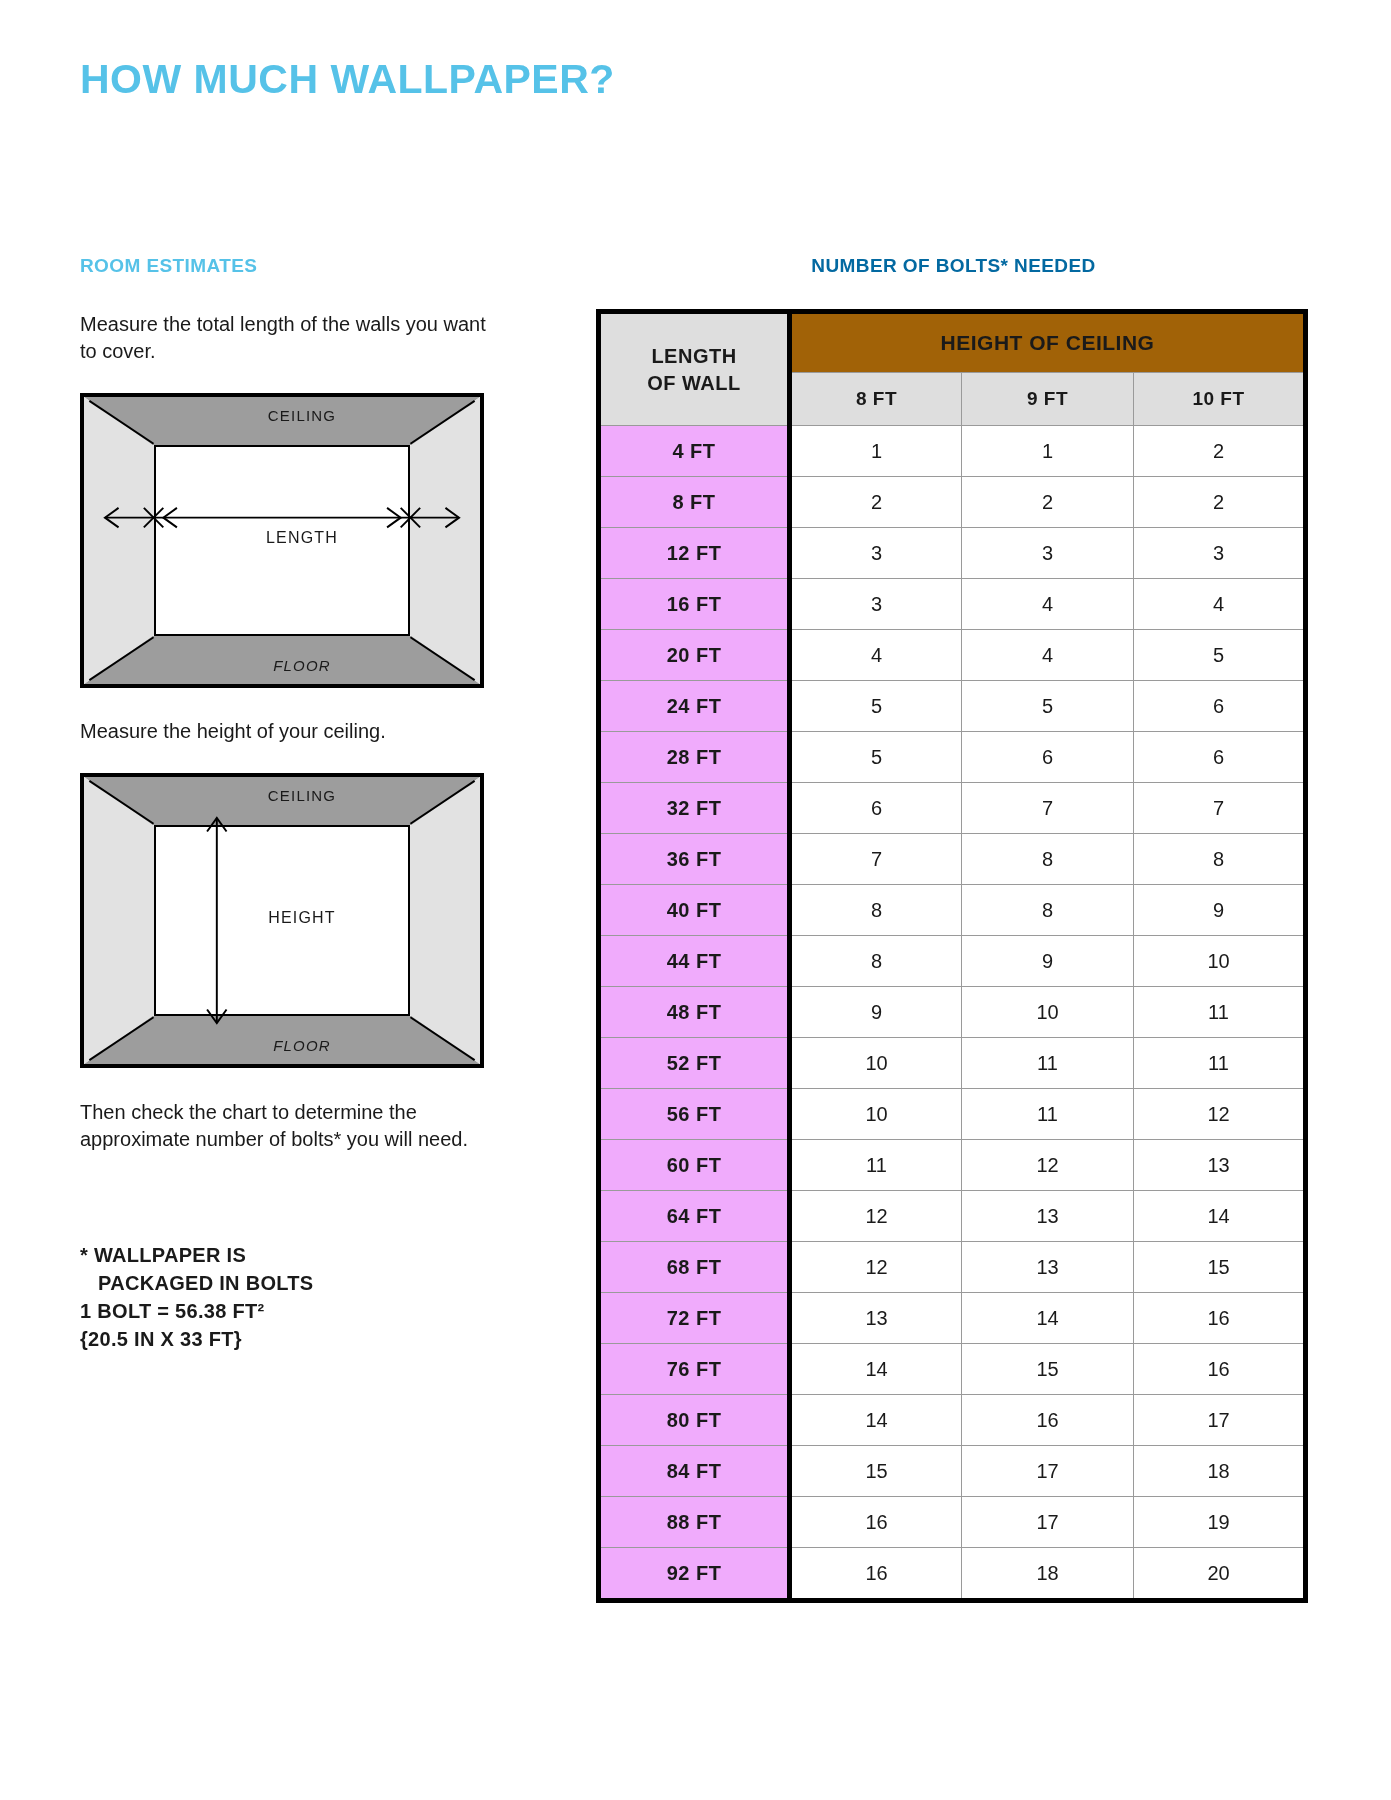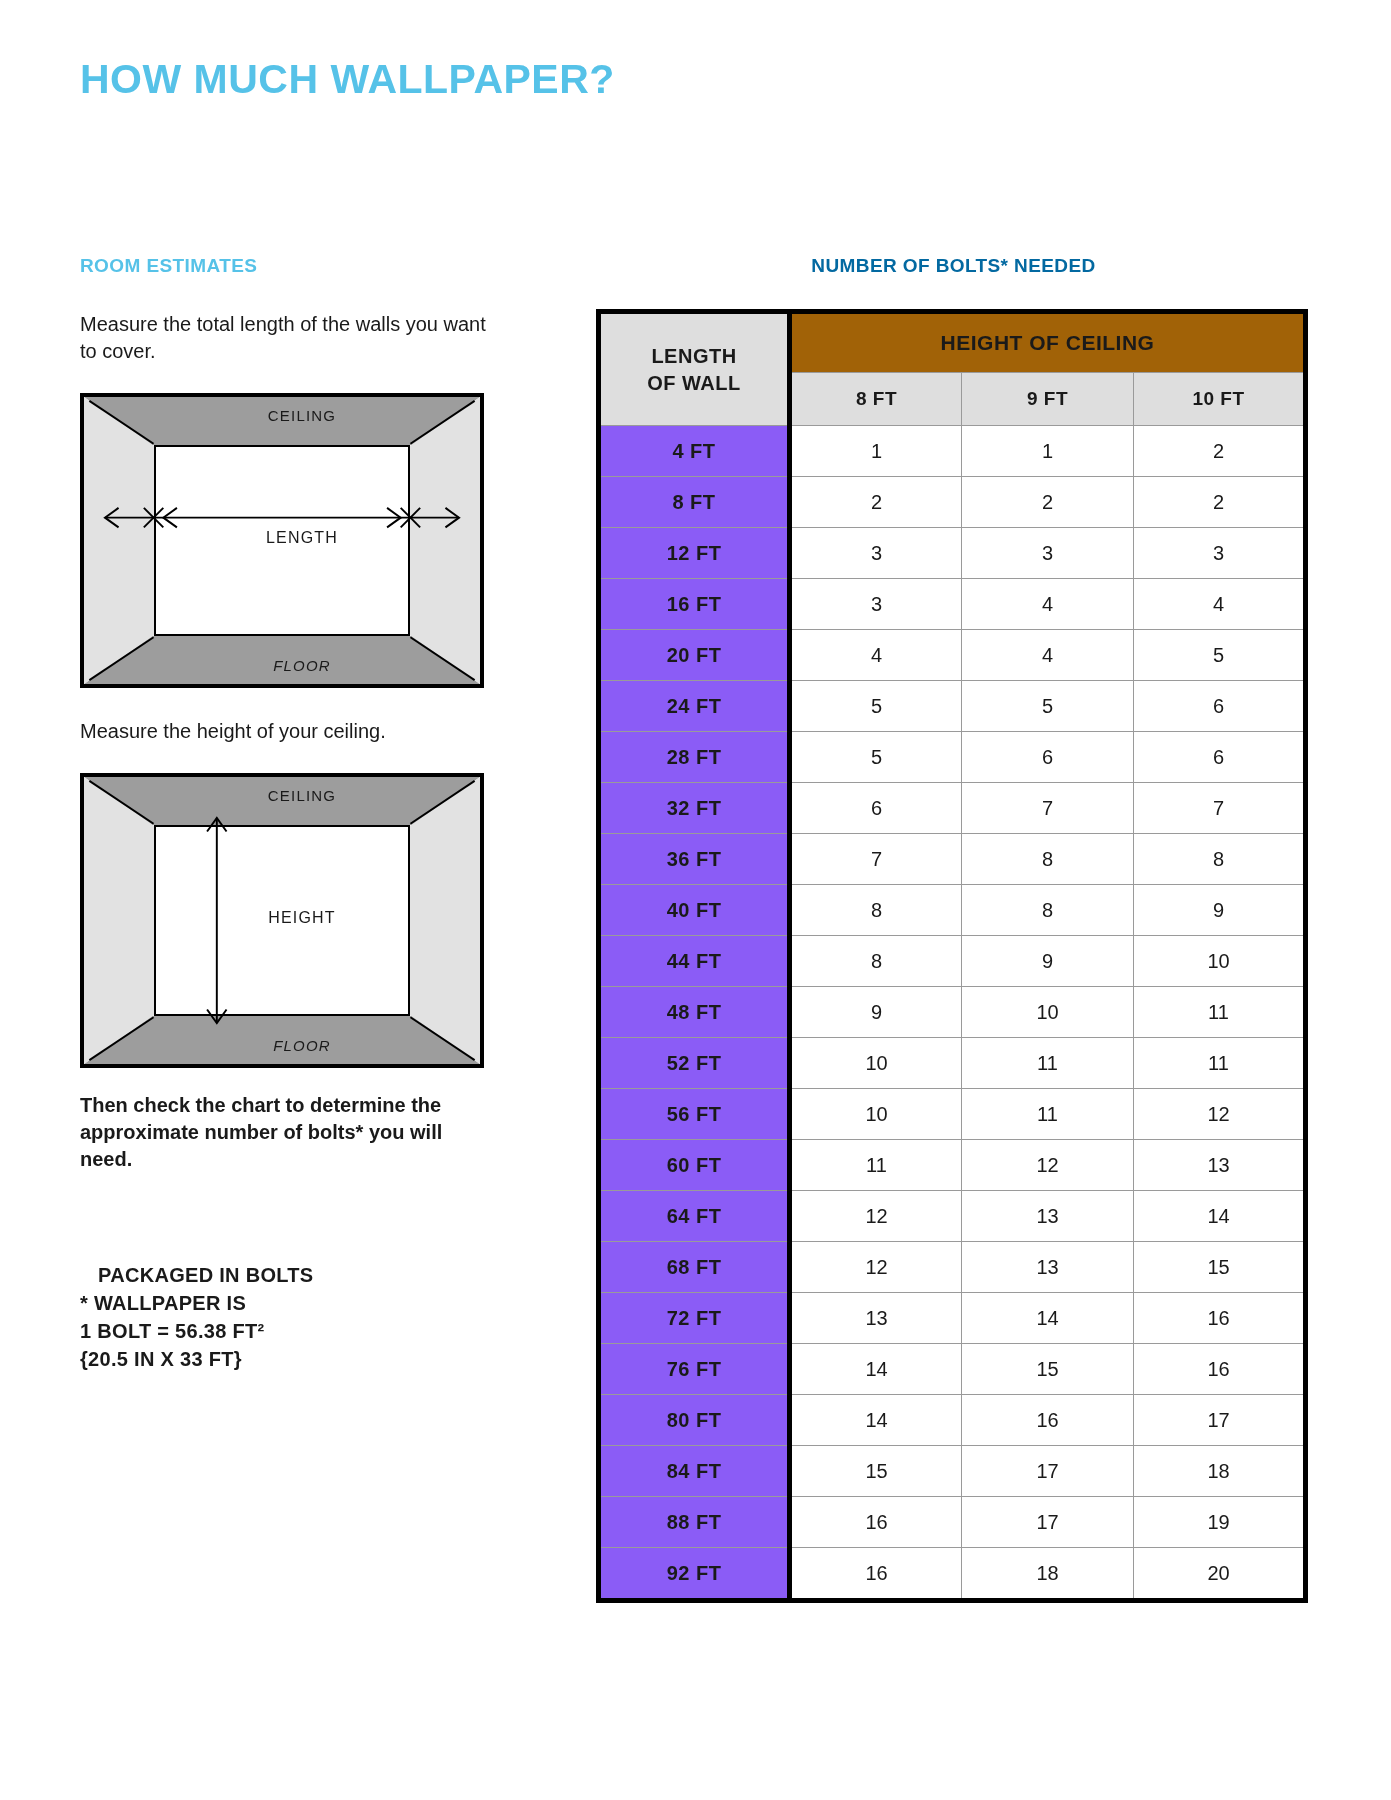--- a/index.html
+++ b/index.html
@@ -176,21 +176,21 @@
   }
   .th-sub {
     background: #dedede;
     font-size: 19px;
     font-weight: bold;
     letter-spacing: 0.5px;
     height: 50px;
   }
   .th-sub.last { border-right: 5px solid #000 !important; }
   td.rowhead {
-    background: #8b5cf6;
+    background: #f0abfc;
     font-size: 20px;
     font-weight: bold;
     letter-spacing: 0.5px;
     height: 48px;
     border-left: 5px solid #000 !important;
     border-right: 5px solid #000 !important;
   }
   td.val {
     font-size: 20px;
     height: 48px;
@@ -258,25 +258,25 @@
 
         <line x1="135" y1="42" x2="135" y2="253" stroke="#000" stroke-width="2"></line>
         <polyline points="125,56 135,42 145,56" fill="none" stroke="#000" stroke-width="2"></polyline>
         <polyline points="125,239 135,253 145,239" fill="none" stroke="#000" stroke-width="2"></polyline>
       </svg>
       <div class="lbl-ceiling">CEILING</div>
       <div class="lbl-floor">FLOOR</div>
       <div class="dim-label height">HEIGHT</div>
     </div>
 
-    <div class="para" style="margin-top:24px;font-weight:bold;">Then check the chart to determine the approximate number of bolts* you will need.</div>
+    <div class="para" style="margin-top:31px;">Then check the chart to determine the approximate number of bolts* you will need.</div>
 
     <div style="margin-top:88px;">
+      <div class="note-bold">* WALLPAPER IS</div>
       <div class="note-bold" style="padding-left:18px;">PACKAGED IN BOLTS</div>
-      <div class="note-bold">* WALLPAPER IS</div>
     </div>
 
     <div style="">
       <div class="note-bold">1 BOLT = 56.38 FT²</div>
       <div class="note-bold">{20.5 IN X 33 FT}</div>
     </div>
 
   </div>
 
   <div class="right-col">

